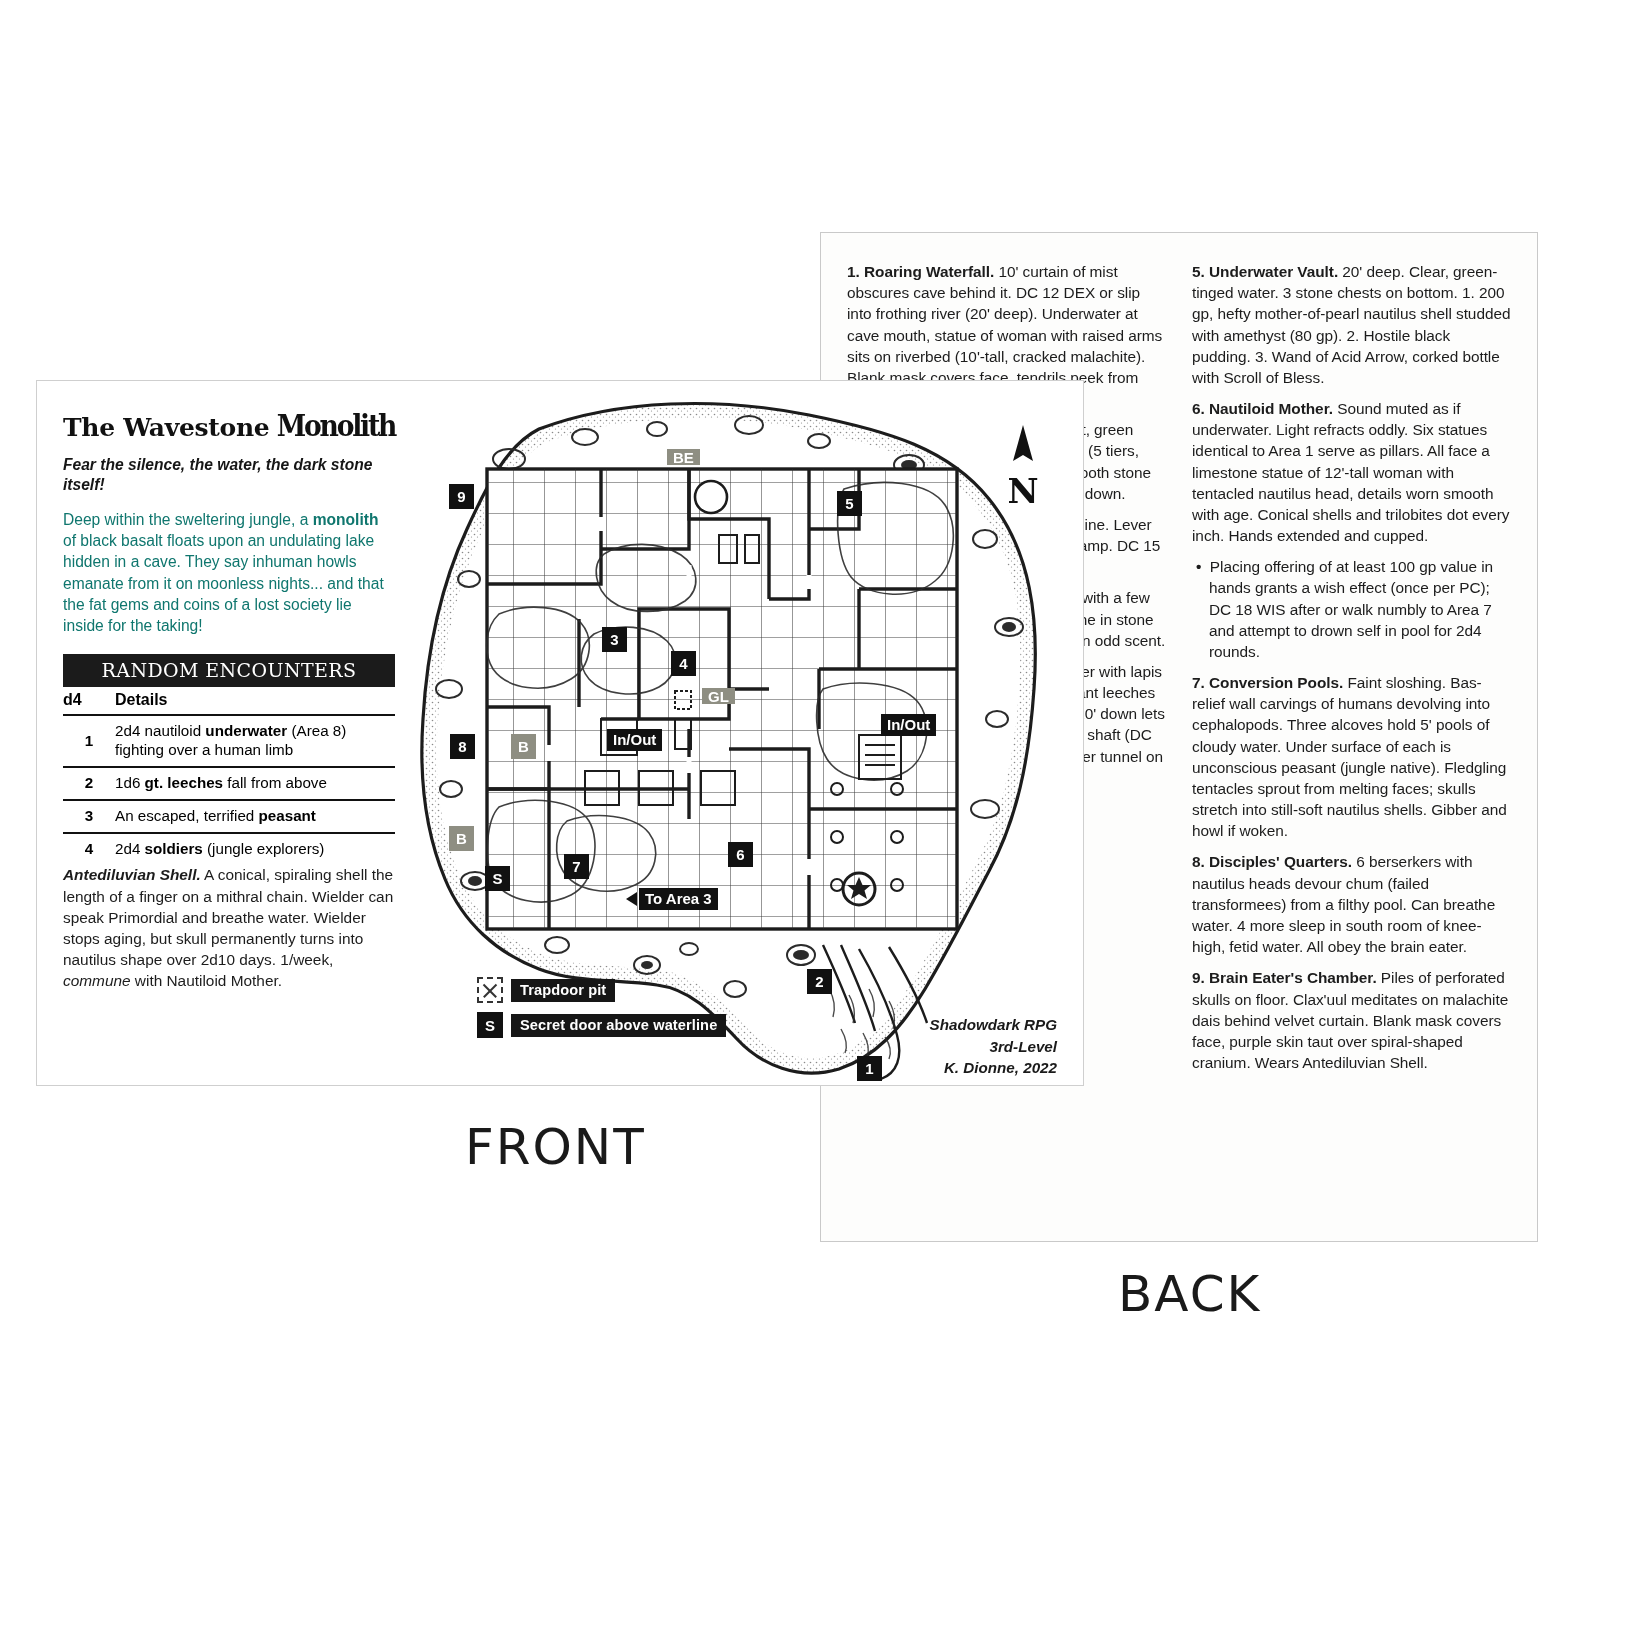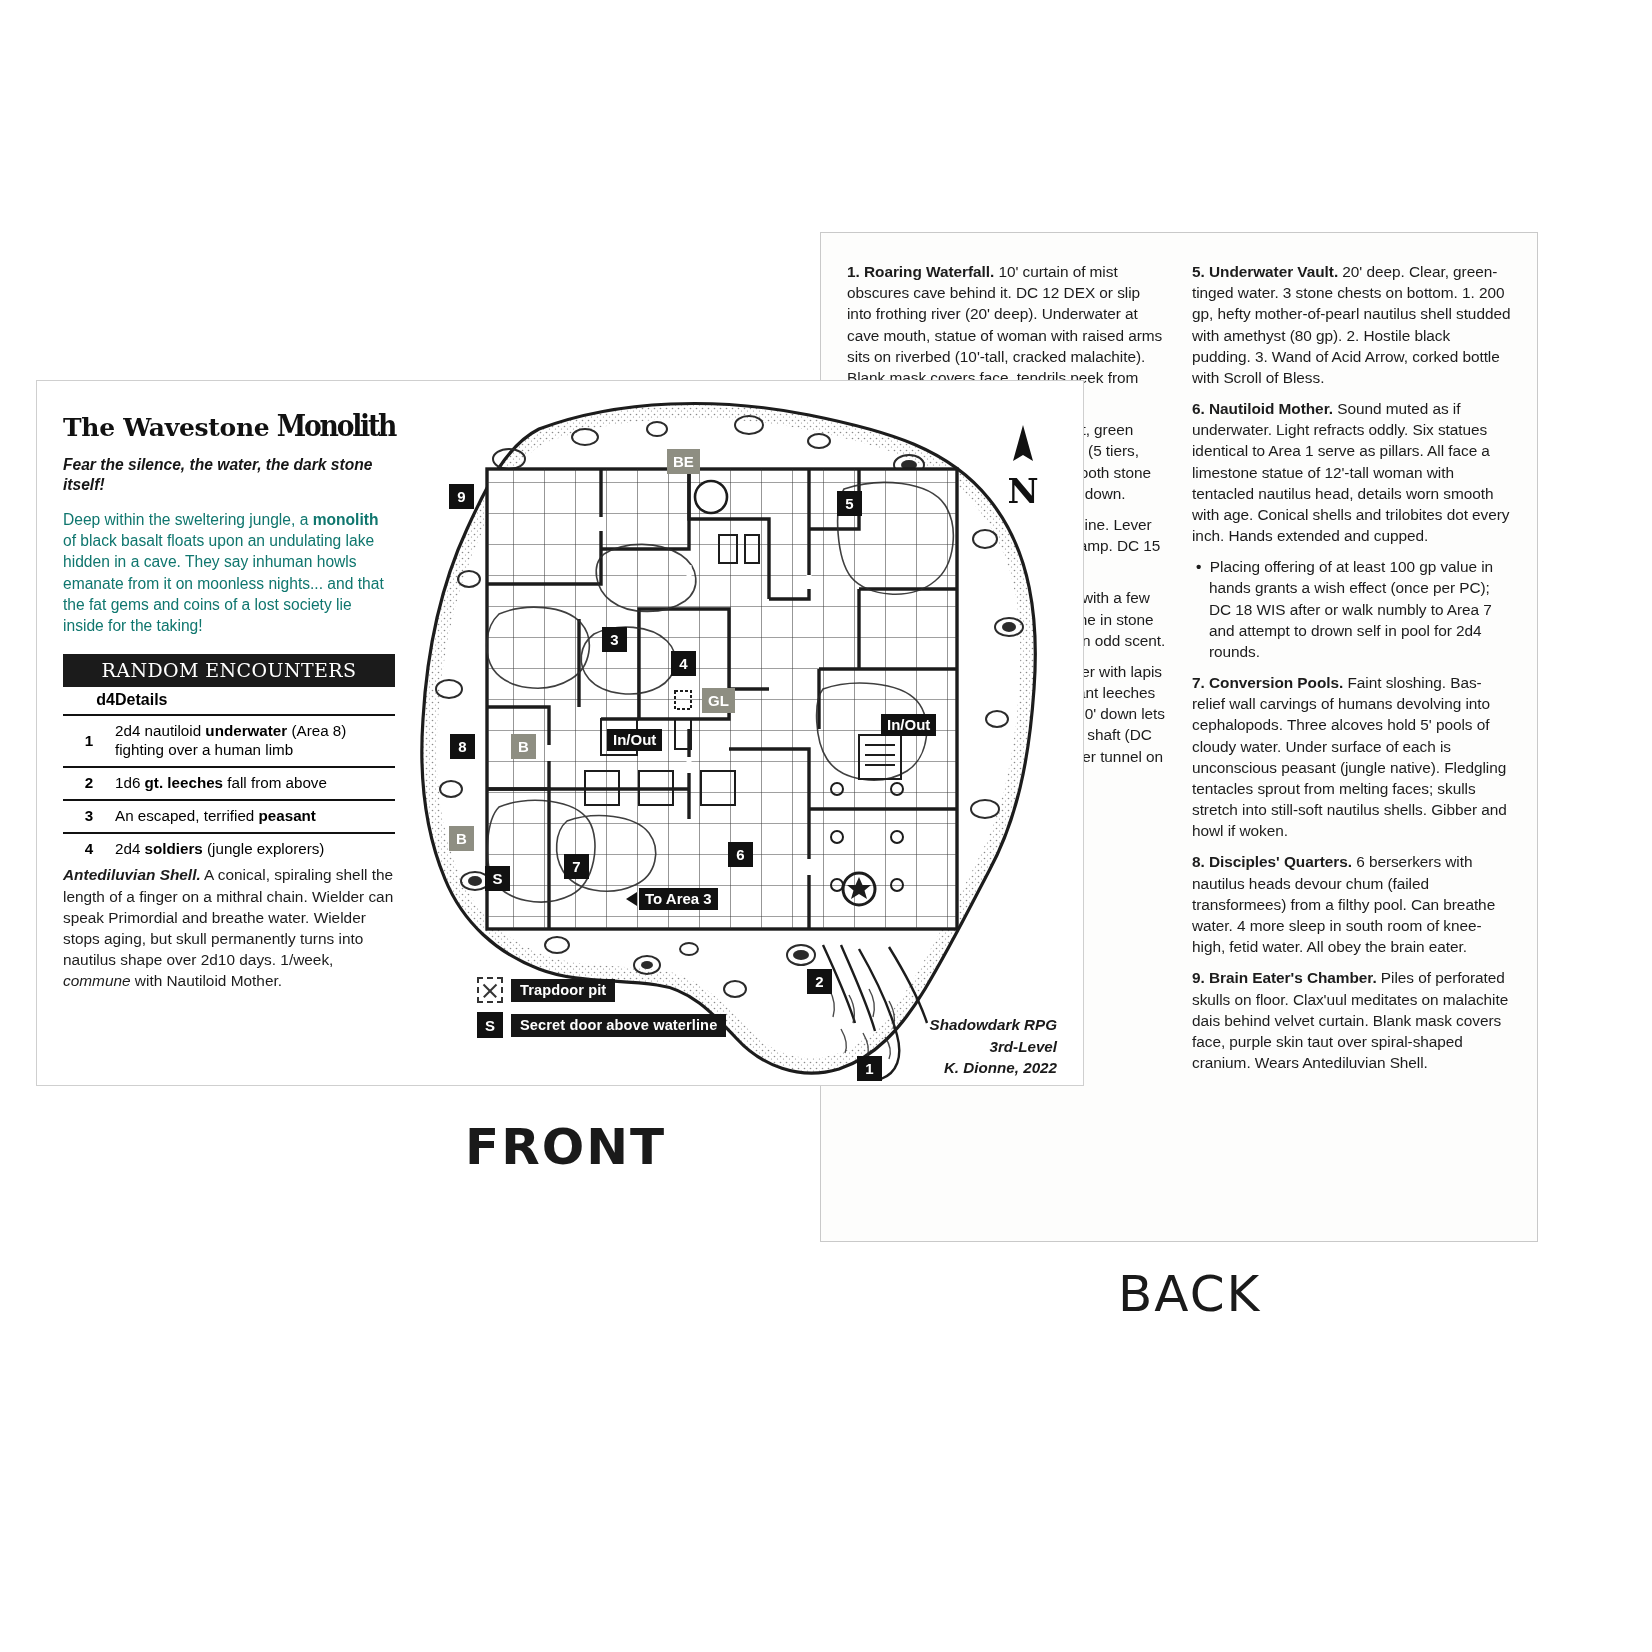--- a/index.html
+++ b/index.html
@@ -105,21 +105,21 @@
     padding: 5px 4px 6px 4px;
   }
   table.enc { width: 100%; border-collapse: collapse; font-size: 15.2px; }
   table.enc th {
     text-align: left;
     font-weight: 700;
     padding: 4px 0 5px 0;
     border-bottom: 2.5px solid #111;
     font-size: 16px;
   }
-  table.enc th.c-d4 { width: 52px; text-align: right; }
+  table.enc th.c-d4 { width: 52px; text-align: left; }
   table.enc td {
     padding: 5px 0 6px 0;
     border-bottom: 2.5px solid #111;
     line-height: 1.3;
     vertical-align: middle;
   }
   table.enc td.c-d4 { text-align: center; font-weight: 700; width: 52px; }
   table.enc tr:last-child td { border-bottom: none; }
   table.enc b { font-weight: 700; }
 
@@ -177,21 +177,21 @@
   .m-badge {
     position: absolute;
     background: #111; color: #fff;
     font-weight: 700;
     display: flex; align-items: center; justify-content: center;
     font-size: 15px;
     z-index: 5;
   }
   .m-badge.sq { width: 25px; height: 25px; }
   .m-badge.gray { background: #8e8e82; color: #fff; }
-  .m-badge.wide { padding: 2px 6px; height: 25px; width: auto; }
+  .m-badge.wide { padding: 2px 6px; height: 16px; width: auto; }
   .m-label {
     position: absolute;
     background: #111; color: #fff;
     font-weight: 700; font-size: 15px;
     padding: 2px 6px 3px 6px;
     z-index: 5;
     white-space: nowrap;
   }
   .m-label.arrowed::before {
     content: "";
@@ -207,21 +207,21 @@
   .compass { position: absolute; right: 18px; top: 32px; z-index: 5; text-align: center; }
 
   
   .caption {
     position: absolute;
     font-family: "DejaVu Sans", sans-serif;
     font-weight: 400;
     color: #1a1a1a;
     letter-spacing: 2px;
   }
-  #cap-front { left: 465px; top: 1118px; font-size: 50px; font-weight: bold; }
+  #cap-front { left: 465px; top: 1118px; font-size: 50px; }
   #cap-back  { left: 1118px; top: 1265px; font-size: 50px; }
 </style>
 </head>
 <body>
 
 <div id="stage">
 
   <div class="card-back">
     <div class="back-col" id="back-left">
         <p><b>1. </b><b>Roaring Waterfall.</b><span> 10' curtain of mist obscures cave behind it. DC 12 DEX or slip into frothing river (20' deep). Underwater at cave mouth, statue of woman with raised arms sits on riverbed (10'-tall, cracked malachite). Blank mask covers face, tendrils peek from behind. Jade gem for heart.</span></p>

